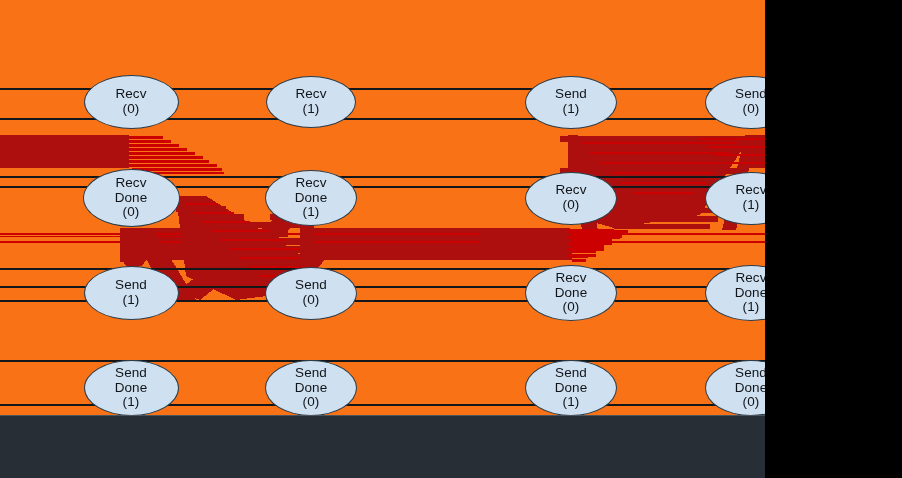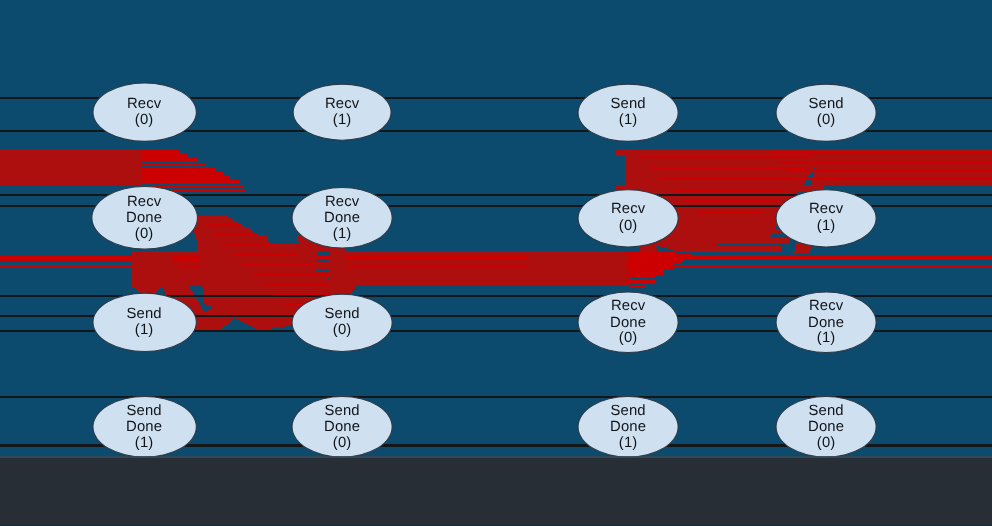--- a/index.html
+++ b/index.html
@@ -12,21 +12,21 @@
         border-radius:50%;box-sizing:border-box;}
   .node .lbl{text-align:center;line-height:1.08;color:#111418;
              font-size:13.5px;letter-spacing:.1px;font-family:"Liberation Sans",sans-serif;
              white-space:pre-line;}
   #bottom-panel{position:absolute;left:0;top:415px;width:902px;height:63px;
                 background:#272e35;border-top:1px solid #4a555e;box-sizing:border-box;}
 </style>
 </head>
 <body>
 
-<div id="stage" style="width: 902px; height: 478px; background: #0c4a6e;">
+<div id="stage" style="width: 765px; height: 478px; background: #f97316;">
 
   <div id="graph" style="height: 415px;">
 
     <svg id="glitch-layer" viewBox="0 0 902 415" width="902" height="415" shape-rendering="crispEdges">
 
       <rect x="0" y="135" width="129" height="33" fill="#ad0f0f"></rect>
       <rect x="745" y="135" width="157" height="33" fill="#ad0f0f"></rect>
 
       <g fill="#cc0000">
         <rect x="129" y="136" width="34" height="3"></rect>

